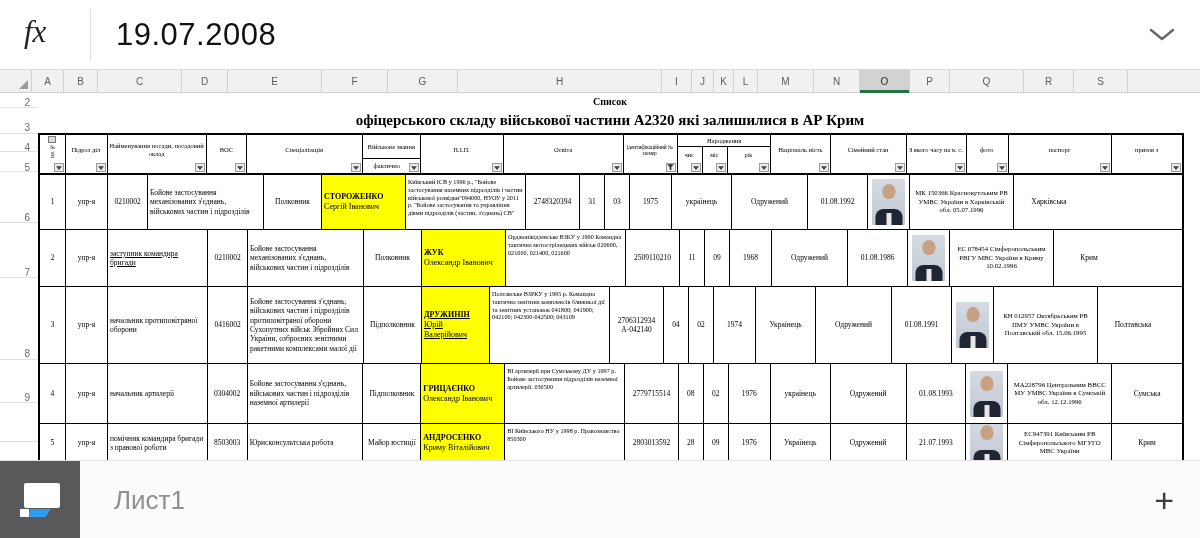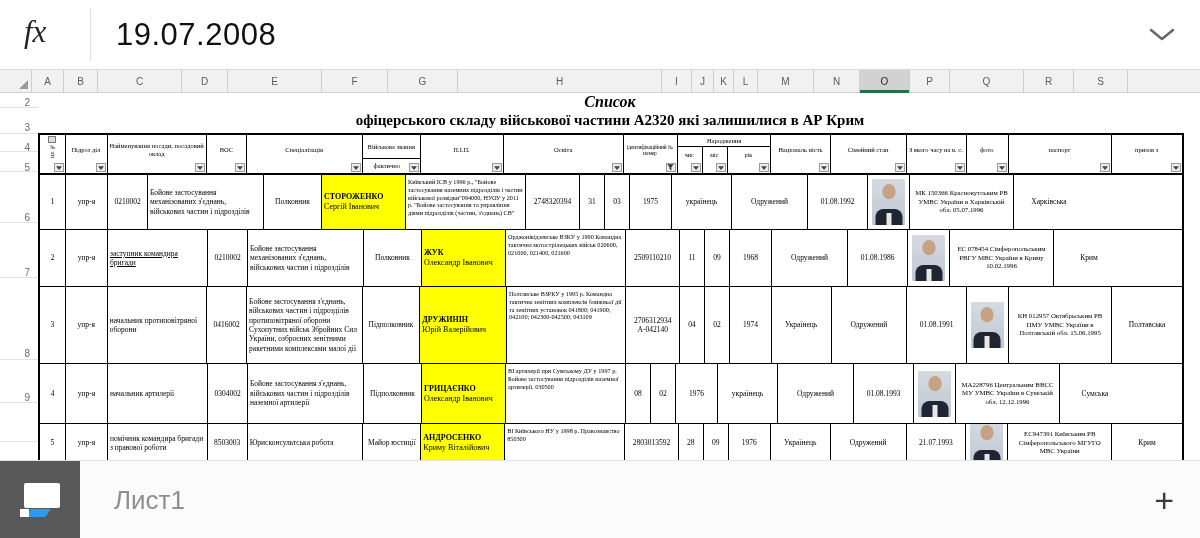--- a/index.html
+++ b/index.html
@@ -24,21 +24,21 @@
   .col-letter.selected { background:#d2d2d2; color:#2b2b2b; }
   .col-letter.selected::after { content:""; position:absolute; left:0; right:0; bottom:-1px; height:3px; background:#217346; }
   .letters-filler { flex:1; }
 
   
   .sheet-area { position:absolute; top:93px; left:0; width:1200px; height:367px; background:#fff; overflow:hidden; }
   .gutter-line { position:absolute; left:0; width:38px; height:1px; background:#e2e2e2; }
   .row-header { position:absolute; left:0; width:30px; text-align:right; font-size:10px; color:#6b6b6b; }
 
   .title-block { position:absolute; left:38px; top:0; width:1144px; height:40px; background:#fff; text-align:center; font-family:"Liberation Serif", serif; font-weight:bold; color:#000; }
-  .title-line1 { font-size:16px; line-height:17px;font-style:italic; }
+  .title-line1 { font-size:10px; line-height:17px; }
   .title-line2 { font-size:15px; line-height:20px; }
 
   
   .xl-table { position:absolute; left:38px; top:40px; width:1146px; border:2px solid #000; background:#fff; font-family:"Liberation Serif", serif; }
   .thead { display:flex; height:40px; border-bottom:2px solid #000; }
   .th { position:relative; border-right:1px solid #000; font-size:6.5px; line-height:1.2; text-align:center; color:#000; display:flex; align-items:center; justify-content:center; padding:1px 2px 9px 1px; overflow:hidden; }
   .th.vhead { padding:1px; flex-direction:column; justify-content:flex-start; }
   .th:last-child { border-right:none; }
   .th .mini-doc { width:8px; height:7px; border:1px solid #777; background:#ddd; margin:0 auto 1px; }
   .vtext { writing-mode:vertical-rl; text-orientation:mixed; font-size:5.5px; letter-spacing:0; }
@@ -338,21 +338,21 @@
           <div class="td passport-cell" style="width: 104px;">ЕС 078454 Сімферопольським РВГУ МВС України в Криму 10.02.1996</div>
           <div class="td" style="width: 70px;">Крим</div>
         </div>
         <div class="tr" style="height: 77px;">
           <div class="td" style="width: 26px;">3</div>
           <div class="td" style="width: 42px;">упр-я</div>
           <div class="td left" style="width: 100px;">начальник протиповітряної оборони</div>
           <div class="td" style="width: 40px;">0416002</div>
           <div class="td left" style="width: 116px;">Бойове застосування з'єднань, військових частин і підрозділів протиповітряної оборони Сухопутних військ Збройних Сил України, озброєних зенітними ракетними комплексами малої дії</div>
           <div class="td" style="width: 58px;">Підполковник</div>
-          <div class="td name-cell" style="width: 87px;">
+          <div class="td name-cell" style="width: 68px; text-decoration: underline;">
             <div class="surname">ДРУЖИНІН</div>
             <div>Юрій Валерійович</div>
           </div>
           <div class="td tinytext" style="width: 120px;">Полтавське ВЗРКУ у 1995 р. Командна тактична зенітних комплексів ближньої дії та зенітних установок 041800; 041900; 042100; 042300-042500; 043109</div>
           <div class="td" style="width: 54px; white-space: pre-line;">2706312934
 А-042140</div>
           <div class="td" style="width: 25px;">04</div>
           <div class="td" style="width: 25px;">02</div>
           <div class="td" style="width: 42px;">1974</div>
           <div class="td" style="width: 60px;">Українець</div>
@@ -373,20 +373,21 @@
           <div class="td" style="width: 42px;">упр-я</div>
           <div class="td left" style="width: 100px;">начальник артилерії</div>
           <div class="td" style="width: 40px;">0304002</div>
           <div class="td left" style="width: 116px;">Бойове застосування з'єднань, військових частин і підрозділів наземної артилерії</div>
           <div class="td" style="width: 58px;">Підполковник</div>
           <div class="td name-cell" style="width: 84px;">
             <div class="surname">ГРИЦАЄНКО</div>
             <div>Олександр Іванович</div>
           </div>
           <div class="td tinytext" style="width: 120px;">ВІ артилерії при Сумському ДУ у 1997 р. Бойове застосування підрозділів наземної артилерії. 030500</div>
+          <div class="td" style="width: 54px; white-space: pre-line;">2779715514</div>
           <div class="td" style="width: 25px;">08</div>
           <div class="td" style="width: 25px;">02</div>
           <div class="td" style="width: 42px;">1976</div>
           <div class="td" style="width: 60px;">українець</div>
           <div class="td" style="width: 76px;">Одружений</div>
           <div class="td" style="width: 60px;">01.08.1993</div>
           <div class="td" style="width: 42px;">
             <div class="photo">
               <div class="head"></div>
               <div class="torso"></div>

